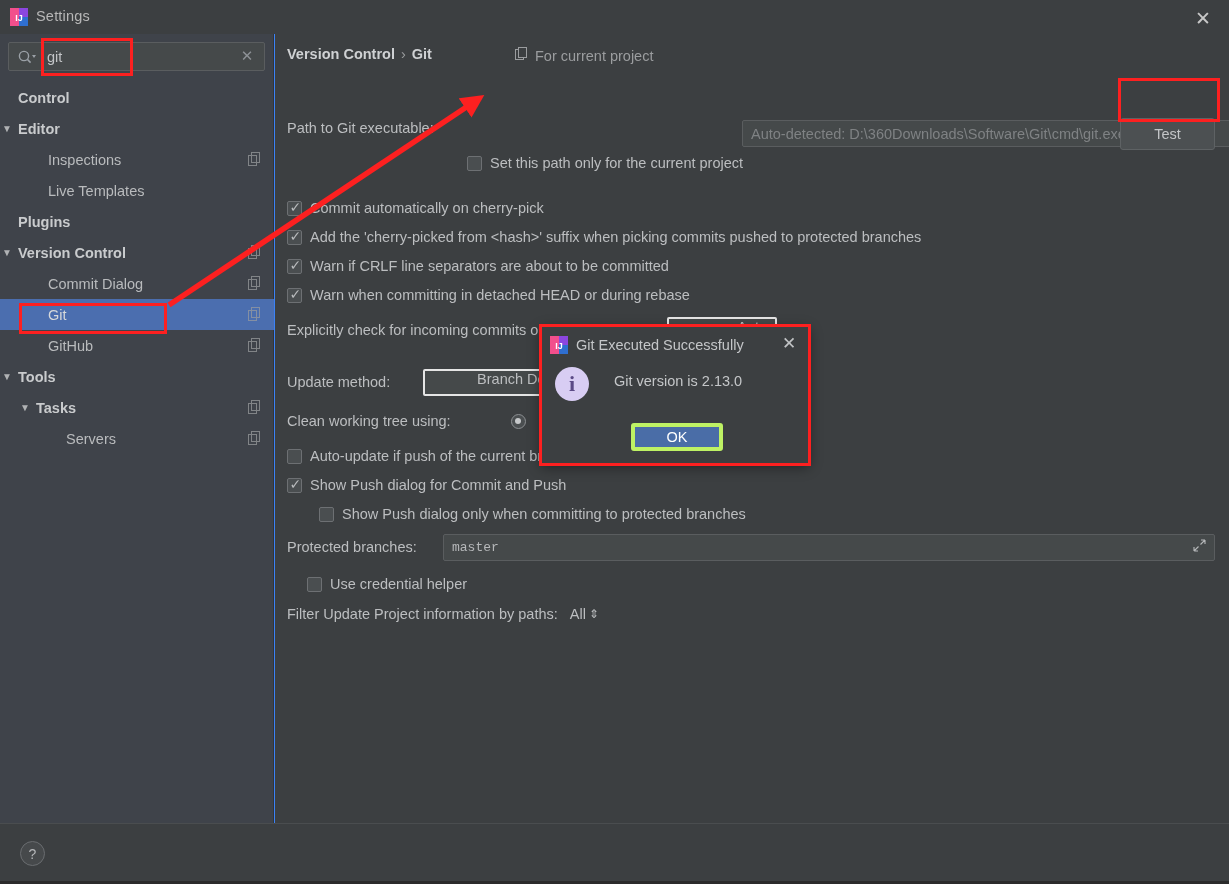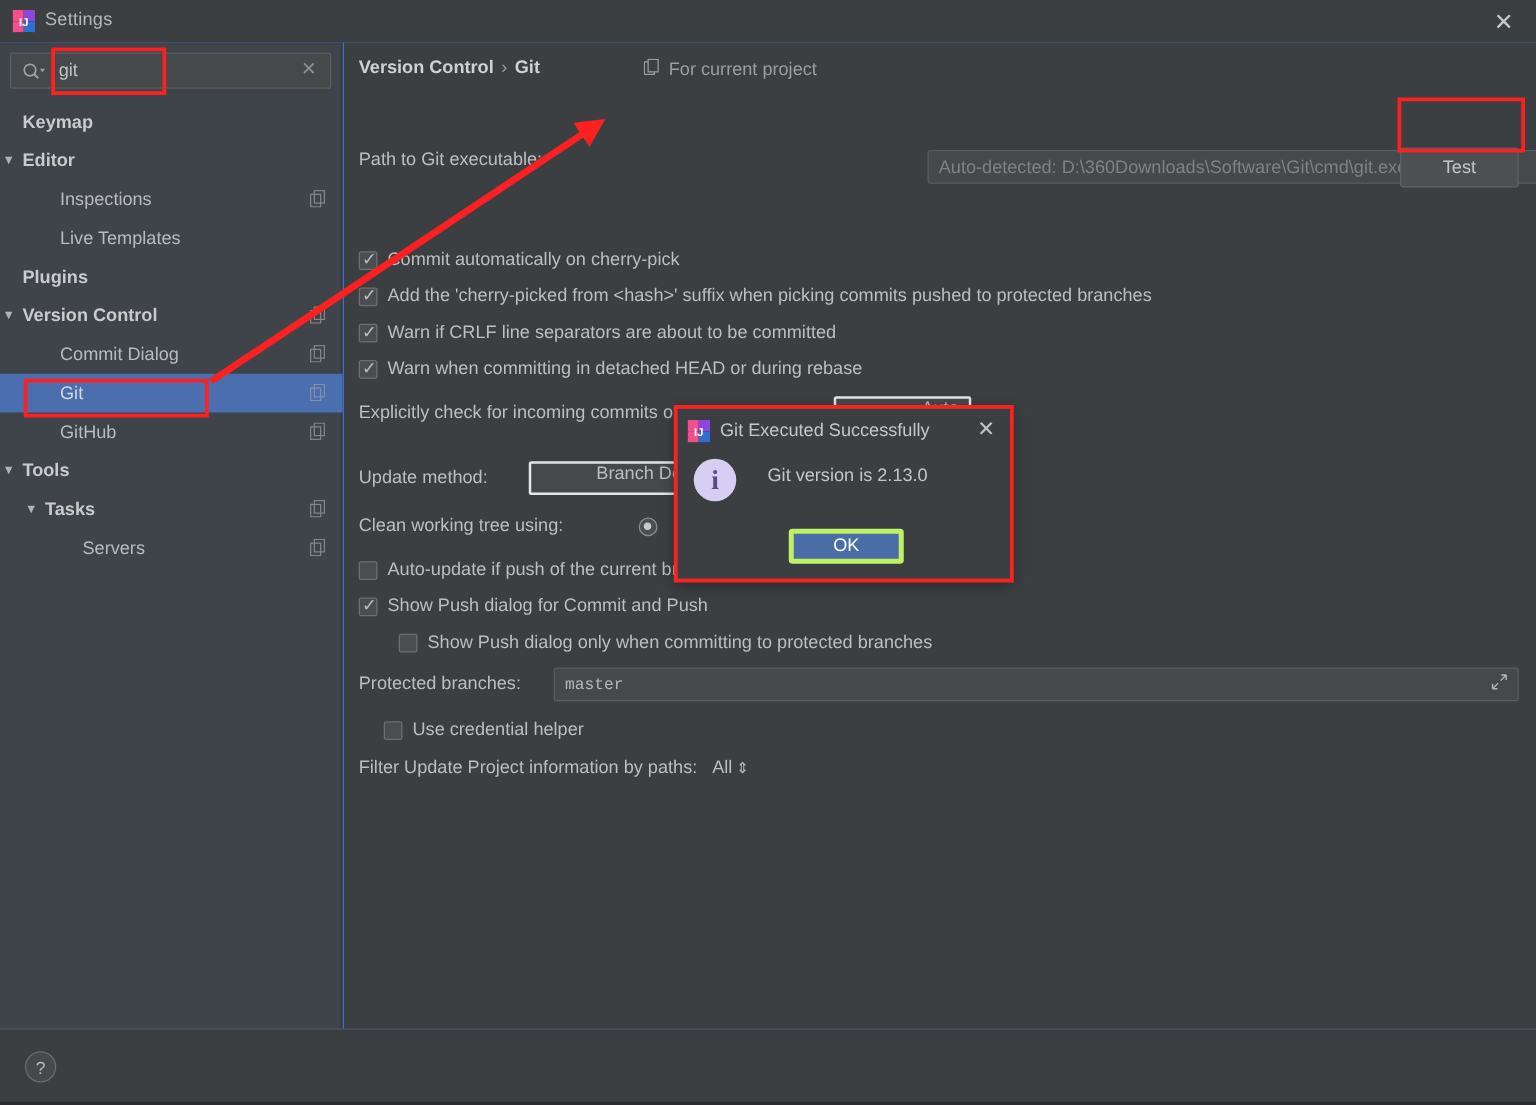--- a/index.html
+++ b/index.html
@@ -226,21 +226,21 @@
           <line x1="10.4" y1="10.4" x2="13.6" y2="13.6" stroke="#9aa0a6" stroke-width="1.5"></line>
           <path d="M15 6 L19 6 L17 9 Z" fill="#9aa0a6"></path>
         </svg>
       </span>
       <input class="search-input" type="text" value="git" style="">
       <span class="search-clear">✕</span>
     </div>
 
     <div class="tree" id="tree">
         <div class="tree-row bold">
-          <span class="tree-label" style="margin-left: 18px;">Keymap</span>
+          <span class="tree-label" style="margin-left: 18px;">Control</span>
         </div>
         <div class="tree-row bold">
           <span class="arrow" style="left: 0px;">▼</span>
           <span class="tree-label" style="margin-left: 18px;">Editor</span>
         </div>
         <div class="tree-row">
           <span class="tree-label" style="margin-left: 48px;">Inspections</span>
           <span class="copy-ico"><svg width="14" height="14" viewBox="0 0 14 14">
               <rect x="0.5" y="3.5" width="8" height="10" fill="none" stroke="#9b9d9f" stroke-width="1"></rect>
               <rect x="3.5" y="0.5" width="8" height="10" fill="none" stroke="#9b9d9f" stroke-width="1"></rect>
@@ -321,20 +321,24 @@
 
     <div class="row" style="left:12px; top:86px;">
       <span class="label">Path to Git executable:</span>
     </div>
     <div class="textfield disabled" style="position:absolute; left:467px; top:86px; width:633px;">
       <span style="overflow:hidden; white-space:nowrap; flex:1;">Auto-detected: D:\360Downloads\Software\Git\cmd\git.exe</span>
 
     </div>
     <div class="btn" style="position:absolute; left:845px; top:84px; width:95px; height:32px;">Test</div>
 
+    <div class="row" style="left:192px; top:121px;">
+      <span class="cb"></span>
+      <span class="cb-label">Set this path only for the current project</span>
+    </div>
 
     <div class="row" style="left:12px; top:166px;">
       <span class="cb checked"></span>
       <span class="cb-label">Commit automatically on cherry-pick</span>
     </div>
     <div class="row" style="left:12px; top:195px;">
       <span class="cb checked"></span>
       <span class="cb-label">Add the 'cherry-picked from &lt;hash&gt;' suffix when picking commits pushed to protected branches</span>
     </div>
     <div class="row" style="left:12px; top:224px;">

